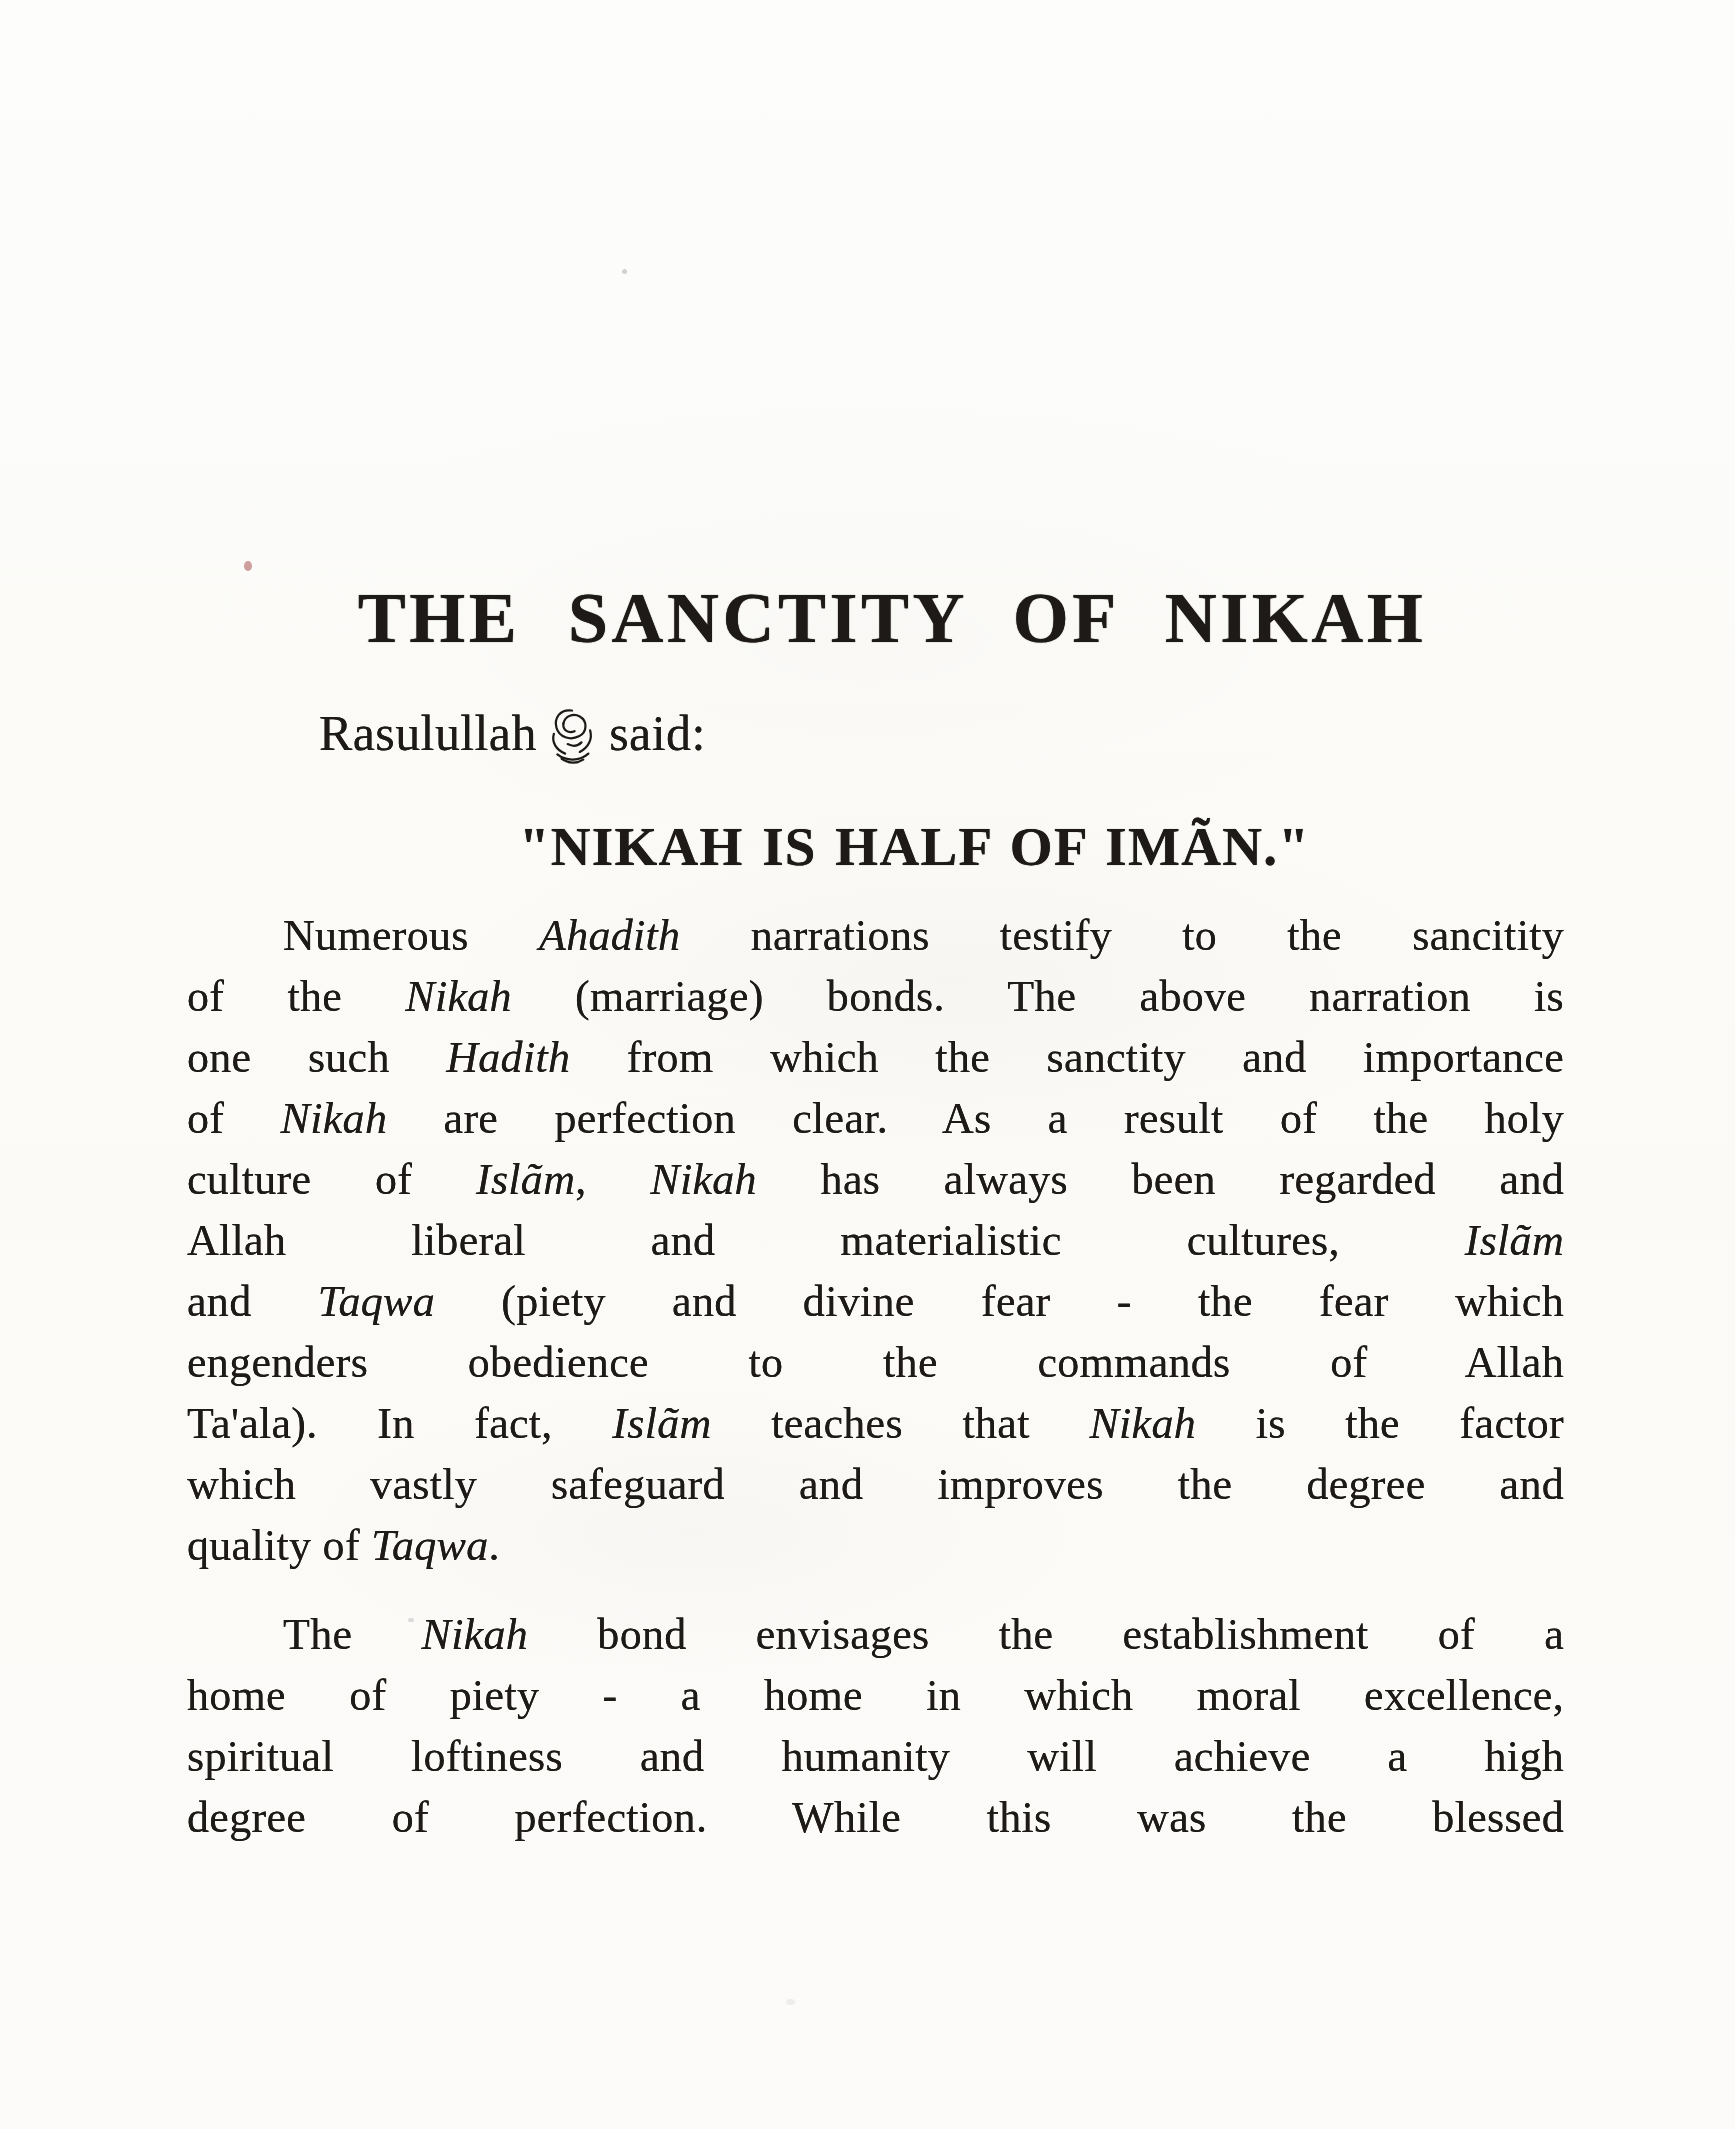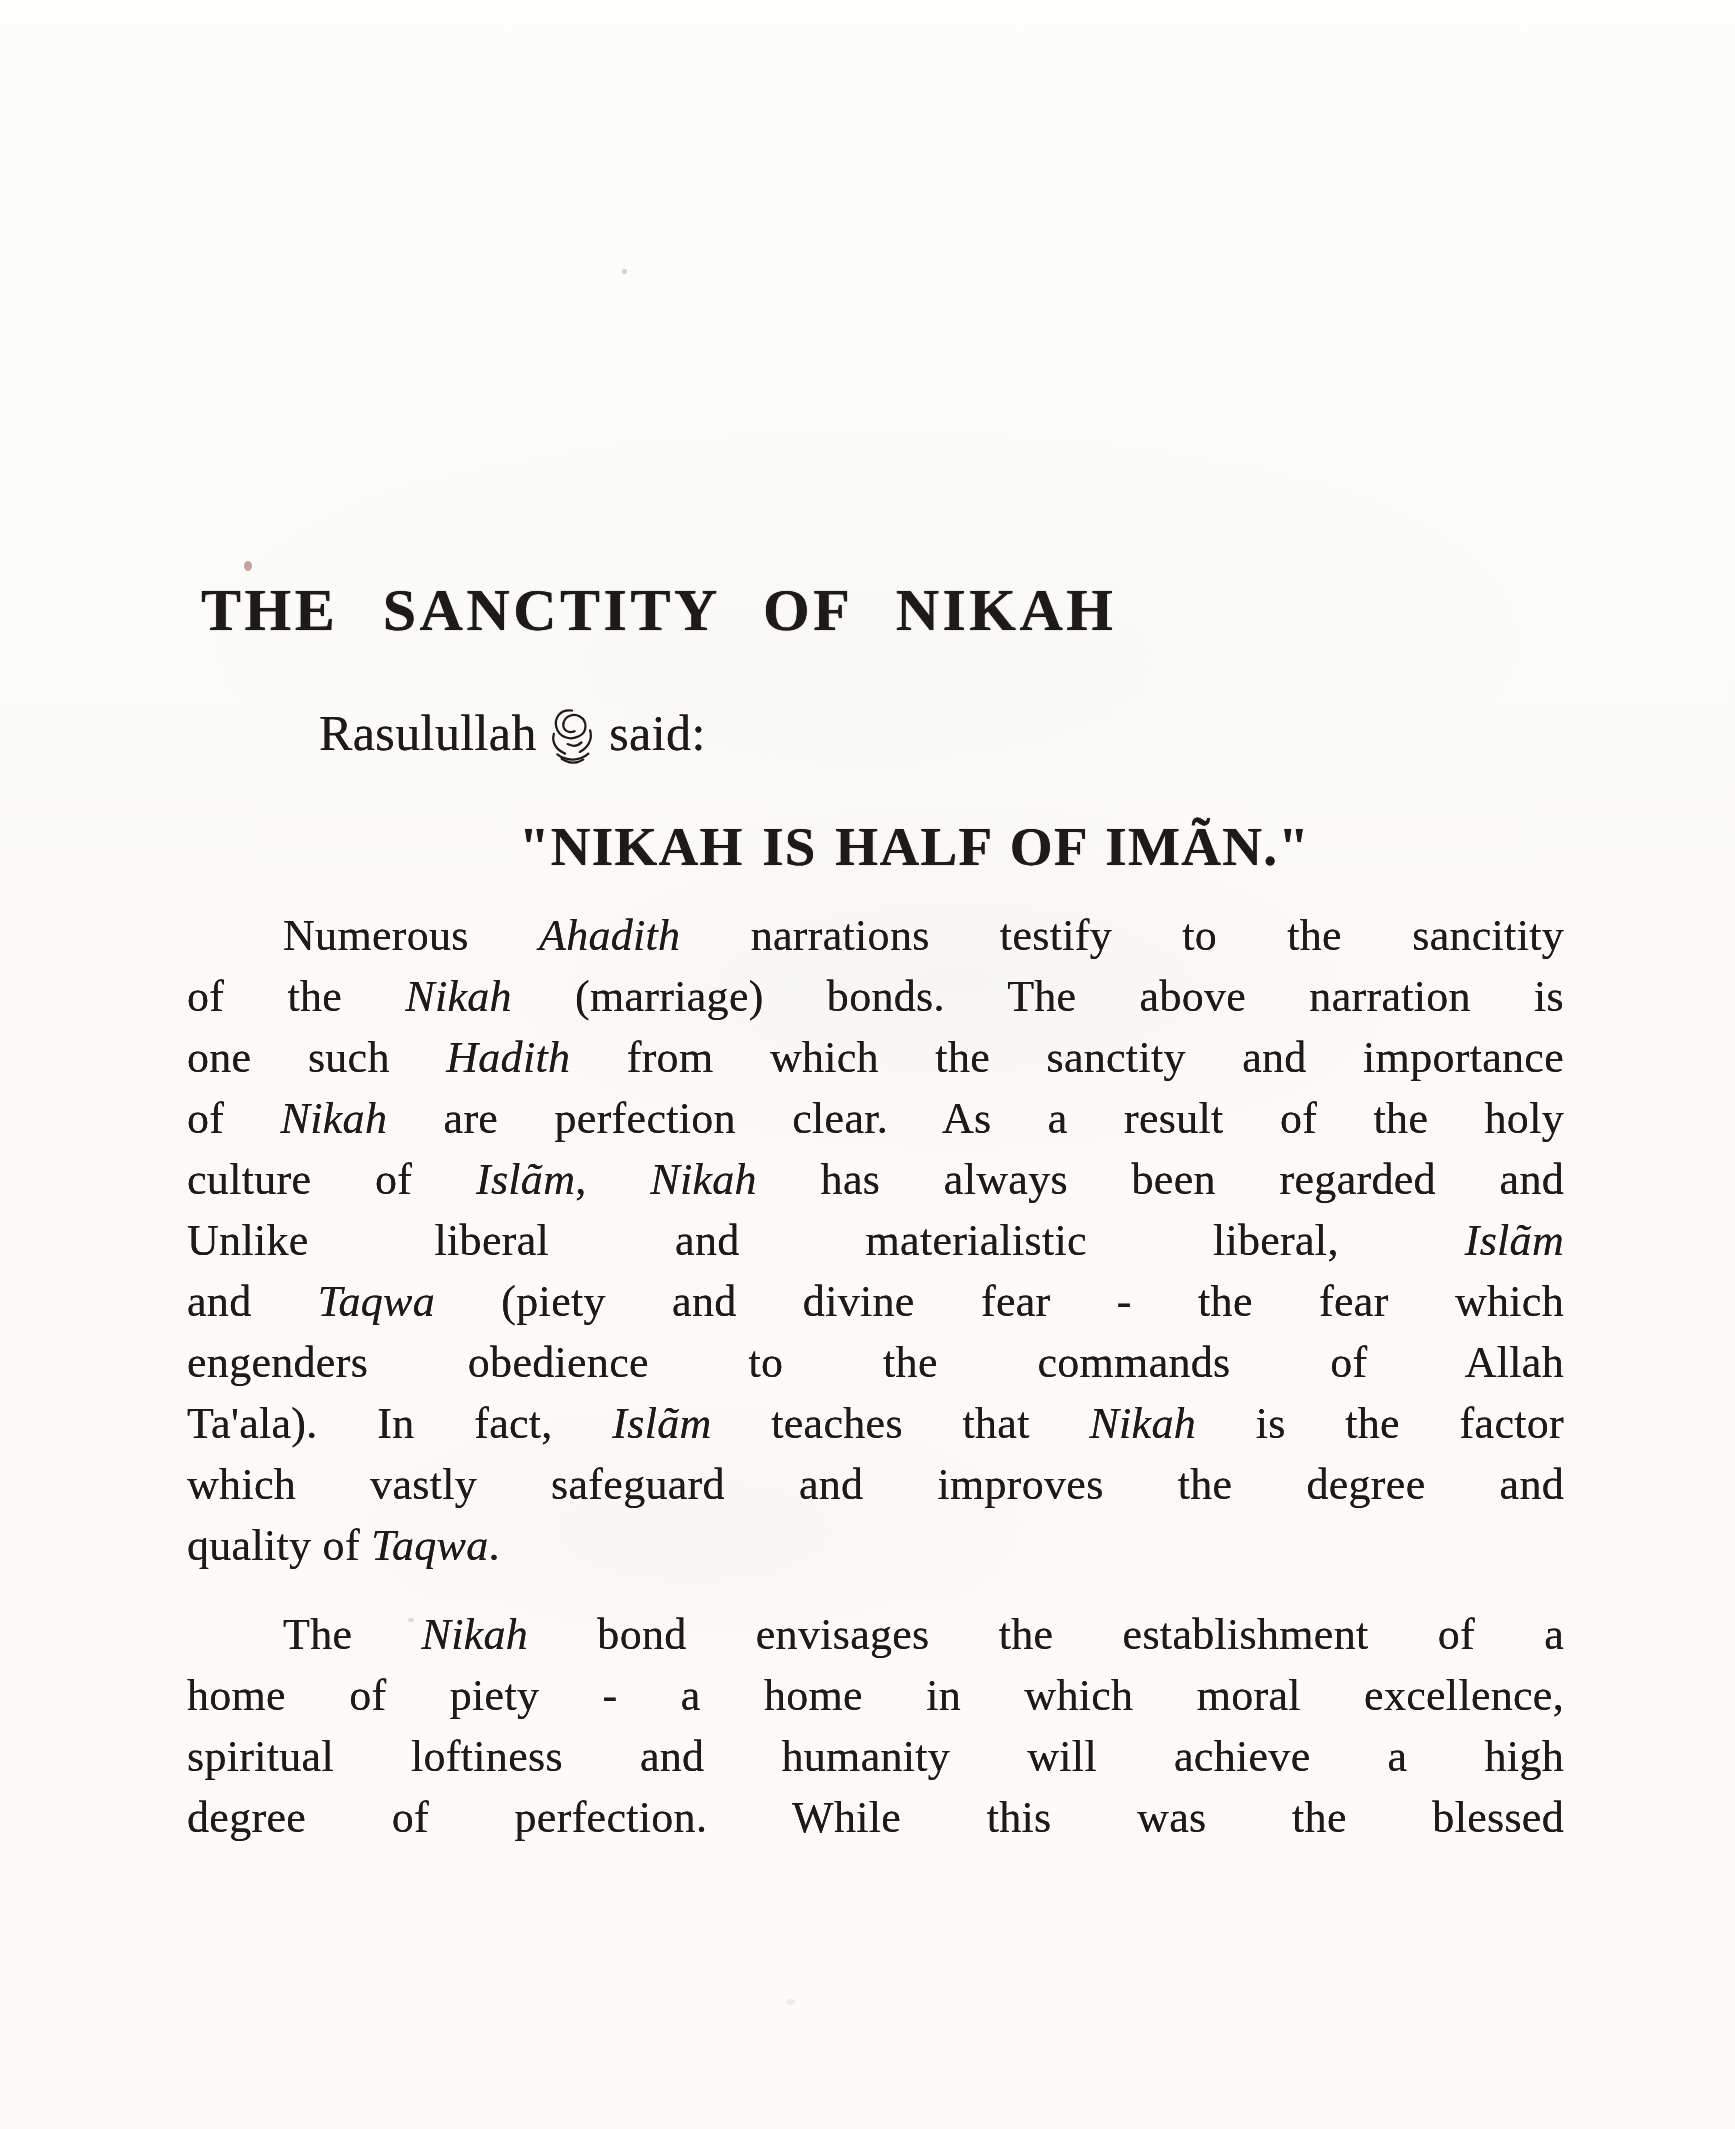--- a/index.html
+++ b/index.html
@@ -22,21 +22,22 @@
   }
   .speck { position: absolute; border-radius: 50%; }
   .speck.s1 { left: 244px; top: 561px; width: 7.8px; height: 9.6px; background: rgba(150, 45, 45, 0.45); }
   .speck.s2 { left: 622px; top: 269px; width: 5.2px; height: 5.2px; background: rgba(60, 60, 60, 0.22); }
   .speck.s3 { left: 408px; top: 1618px; width: 6px; height: 4.3px; background: rgba(80, 80, 80, 0.18); }
   .speck.s4 { left: 786px; top: 1999px; width: 8.7px; height: 6px; background: rgba(120, 120, 120, 0.10); }
 
   .page-title {
     position: absolute;
     left: 201px; top: 527px; width: 1382px;
-    font-size: 60px;
+    text-align: center;
+    font-size: 72px;
     line-height: 87px;
     font-weight: 700;
     letter-spacing: 3.5px;
     word-spacing: 26px;
     white-space: nowrap;
     text-shadow: 0 0 0.9px currentColor;
   }
   .salutation {
     position: absolute;
     left: 289px; top: 700px;
@@ -107,21 +108,21 @@
 
 <div class="hadith-quote">"NIKAH IS HALF OF IMÃN."</div>
 
 <div class="body-text">
     <div class="para">
       <div class="line justify first"><span class="rm">Numerous </span><span class="it">Ahadith</span><span class="rm"> narrations testify to the sancitity</span></div>
       <div class="line justify"><span class="rm">of the </span><span class="it">Nikah</span><span class="rm"> (marriage) bonds. The above narration is</span></div>
       <div class="line justify"><span class="rm">one such </span><span class="it">Hadith</span><span class="rm"> from which the sanctity and importance</span></div>
       <div class="line justify"><span class="rm">of </span><span class="it">Nikah</span><span class="rm"> are perfection clear. As a result of the holy</span></div>
       <div class="line justify"><span class="rm">culture of </span><span class="it">Islãm</span><span class="rm">, </span><span class="it">Nikah</span><span class="rm"> has always been regarded and</span></div>
-      <div class="line justify"><span class="rm">Unlike liberal and materialistic liberal, </span><span class="it">Islãm</span></div>
+      <div class="line justify"><span class="rm">Allah liberal and materialistic cultures, </span><span class="it">Islãm</span></div>
       <div class="line justify"><span class="rm">and </span><span class="it">Taqwa</span><span class="rm"> (piety and divine fear - the fear which</span></div>
       <div class="line justify"><span class="rm">engenders obedience to the commands of Allah</span></div>
       <div class="line justify"><span class="rm">Ta'ala). In fact, </span><span class="it">Islãm</span><span class="rm"> teaches that </span><span class="it">Nikah</span><span class="rm"> is the factor</span></div>
       <div class="line justify"><span class="rm">which vastly safeguard and improves the degree and</span></div>
       <div class="line"><span class="rm">quality of </span><span class="it">Taqwa</span><span class="rm">.</span></div>
     </div>
     <div class="para">
       <div class="line justify first"><span class="rm">The </span><span class="it">Nikah</span><span class="rm"> bond envisages the establishment of a</span></div>
       <div class="line justify"><span class="rm">home of piety - a home in which moral excellence,</span></div>
       <div class="line justify"><span class="rm">spiritual loftiness and humanity will achieve a high</span></div>

